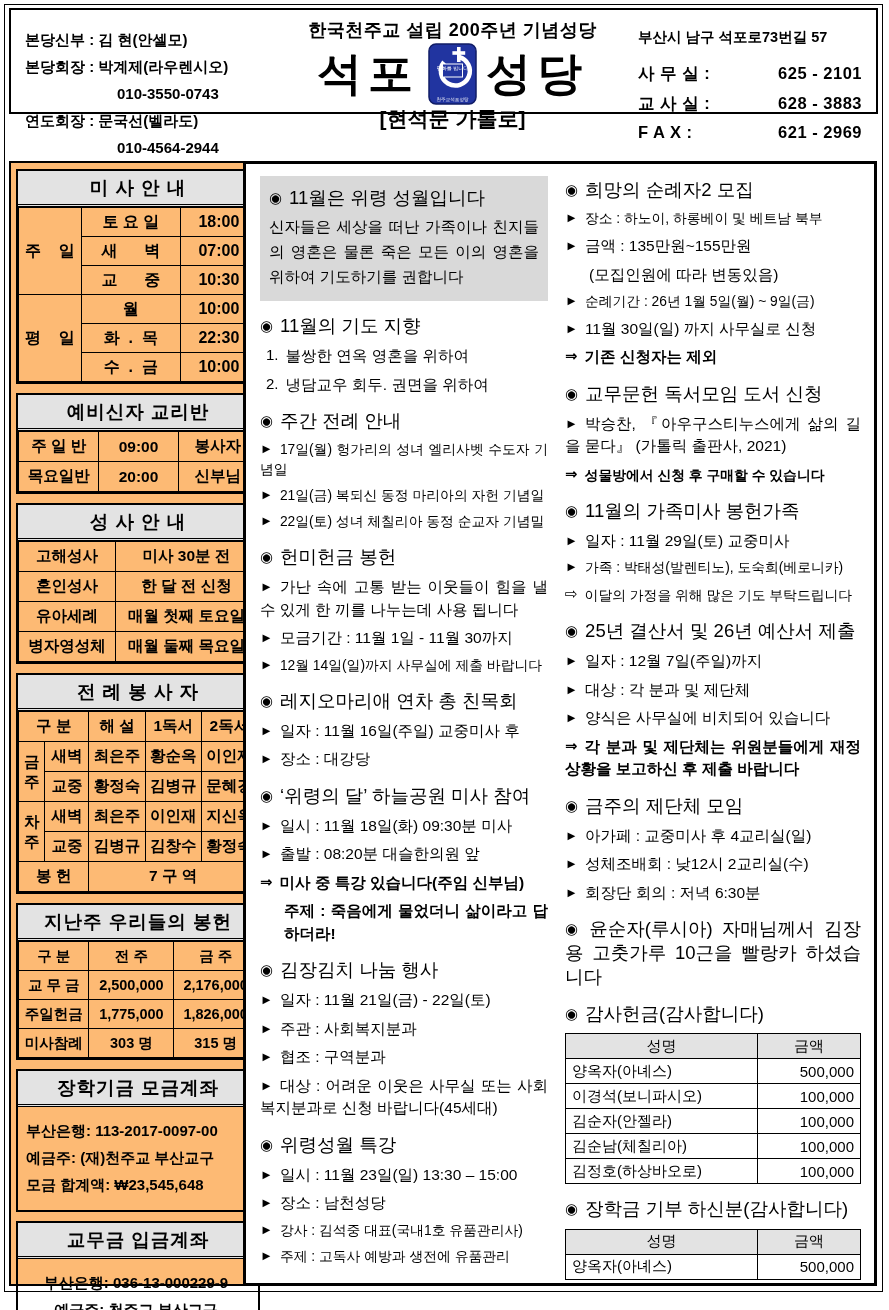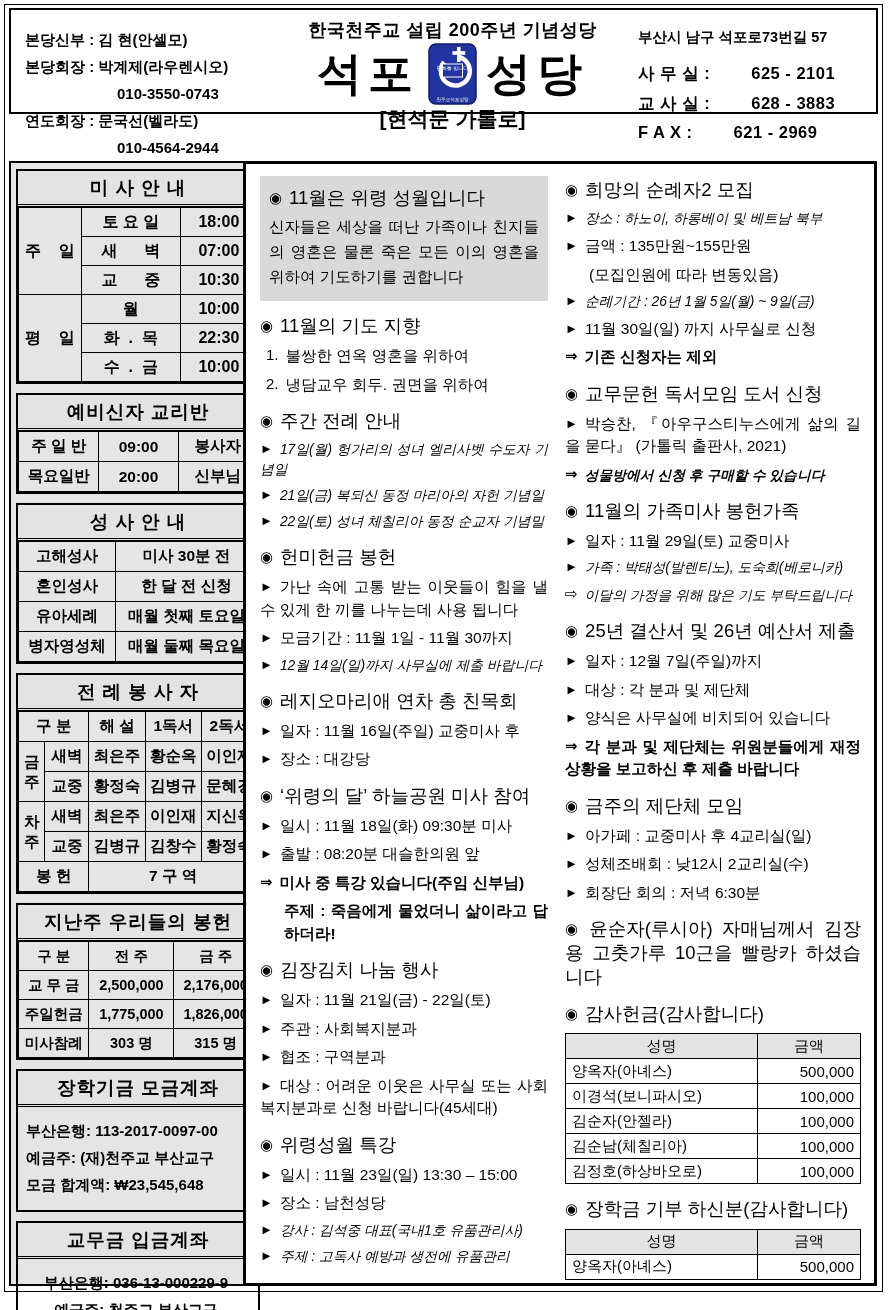--- a/index.html
+++ b/index.html
@@ -11,24 +11,24 @@
   .header-box { position:absolute; left:9px; top:8px; width:869px; height:106px; border:2px solid #000; display:flex; background:#fff; }
   .h-left { width:256px; padding:16px 4px 6px 14px; font-size:15px; font-weight:bold; line-height:1.8; white-space:nowrap; }
   .h-left .indent { padding-left:92px; }
   .h-center { flex:1; text-align:center; padding-top:8px; }
   .h-sub { font-size:18px; font-weight:bold; letter-spacing:0.5px; }
   .h-bigrow { display:flex; align-items:center; justify-content:center; gap:9px; margin-top:1px; }
   .h-big { font-size:45px; font-weight:bold; letter-spacing:6px; }
   .h-pastor { font-size:21px; font-weight:bold; margin-top:0; }
   .h-right { width:238px; padding:18px 14px 6px 0; font-weight:bold; }
   .h-addr { font-size:14.5px; white-space:nowrap; margin-bottom:12px; }
-  .h-phone { display:flex; justify-content:flex-start; font-size:16.5px; line-height:1.8; letter-spacing:0.5px;gap:41px; }
+  .h-phone { display:flex; justify-content:space-between; font-size:16.5px; line-height:1.8; letter-spacing:0.5px;gap:41px; }
 
   
-  .left-box { position:absolute; left:9px; top:161px; width:258px; height:1125px; border:2px solid #000; background:#e5e5e5; }
+  .left-box { position:absolute; left:9px; top:161px; width:258px; height:1125px; border:2px solid #000; background:#fdba74; }
   .panel { border:2px solid #000; margin:6px 5px 9px 5px; }
   .panel-title { background:#e3e3e3; border-bottom:3px double #000; text-align:center; font-weight:bold; font-size:18.5px; padding:4px 0; letter-spacing:1px; }
   table { width:100%; border-collapse:collapse; table-layout:fixed; }
   td, th { border:1px solid #000; text-align:center; vertical-align:middle; font-weight:bold; font-size:15.5px; padding:4px 1px; }
   .t-misa td { white-space:pre; font-size:16px; padding:3.5px 1px; }
   .vert { word-break:break-all; line-height:1.25; padding:4px 5px; }
   .t-off td { font-size:14.5px; padding:4.5px 1px; }
   .acct { padding:10px 4px 12px 8px; font-size:15px; font-weight:bold; line-height:1.8; white-space:nowrap; }
   .acct.center { text-align:center; padding-left:0; }
 
@@ -38,21 +38,21 @@
   .sec { margin-bottom:4px; }
   .sec-title { font-size:18.5px; font-weight:normal; line-height:1.3; margin:13px 0 7px 0; text-align:justify; }
   .sec:first-child .sec-title { margin-top:2px; }
   .marker { font-size:15px; margin-right:7px; position:relative; top:-1px; }
   .hl { background:#d9d9d9; padding:8px 9px 12px 9px; margin-bottom:6px; }
   .hl .sec-title { margin:0 0 4px 0; }
   .para { font-size:15.5px; line-height:1.62; text-align:justify; font-weight:normal; }
   .item { font-size:15.5px; line-height:1.45; margin:6px 0; text-align:justify; font-weight:normal; }
   .item .bullet { margin-right:7px; font-size:13px; position:relative; top:-1px; }
   .item.bold { font-weight:bold; }
-  .item.sm { font-size:13.8px;font-style:italic; }
+  .item.sm { font-size:13.8px; }
   .item.ind { padding-left:24px; }
   .don-table { margin-top:6px; }
   .don-table th { background:#e3e3e3; font-weight:normal; font-size:15px; padding:2.5px 1px; }
   .don-table td { font-weight:normal; font-size:15px; padding:2.5px 6px; }
   .don-table td.nm { text-align:left; }
   .don-table td.amt { text-align:right; }
 </style>
 </head>
 <body>
 

